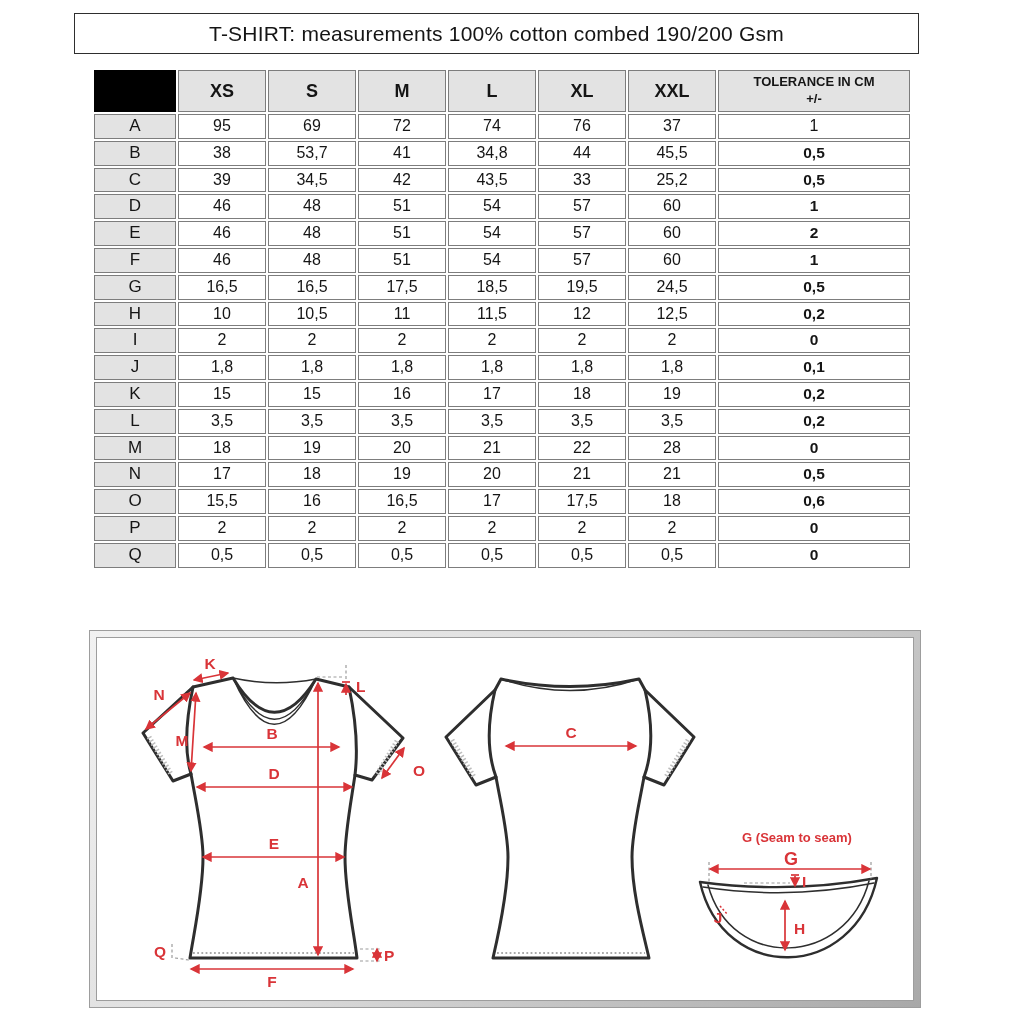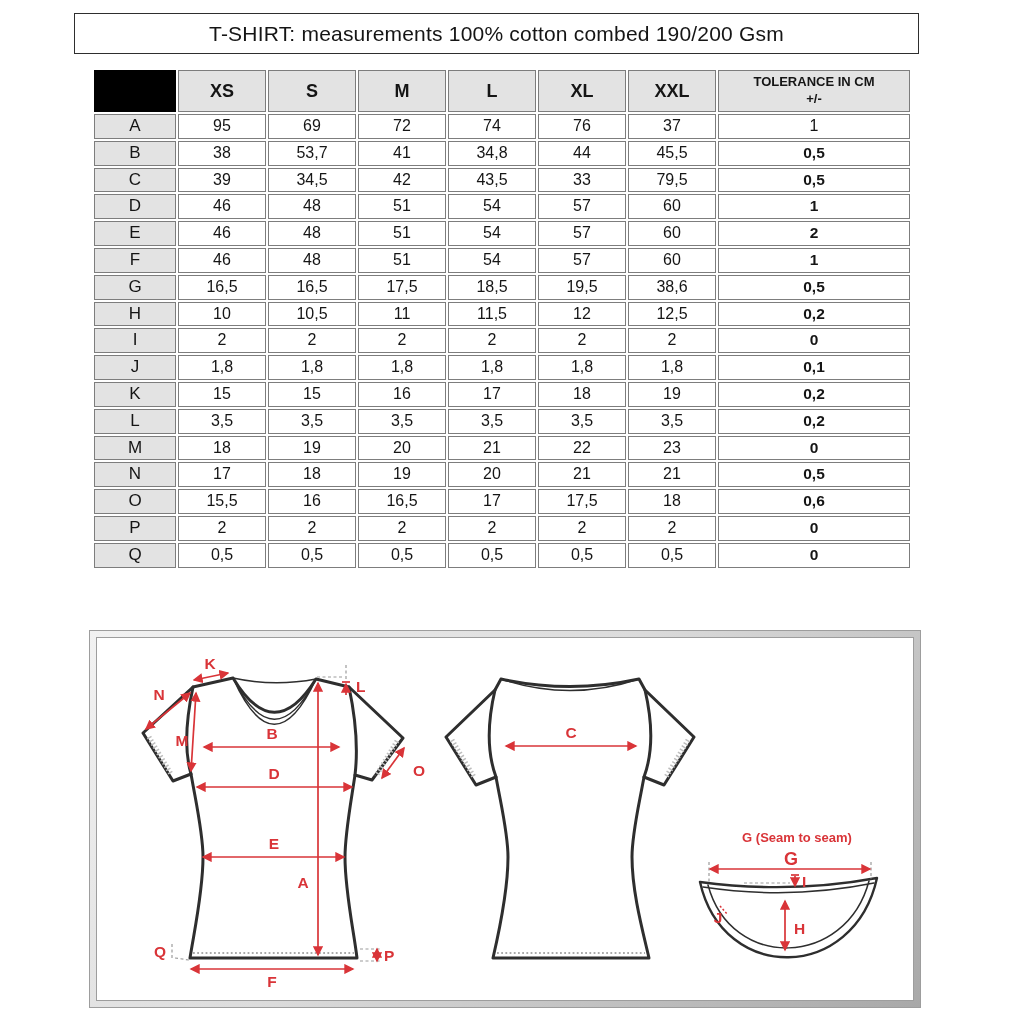--- a/index.html
+++ b/index.html
@@ -102,21 +102,21 @@
     <td class="tol">0,5</td>
   </tr>
 
   <tr>
     <td class="row-lbl">C</td>
     <td class="val">39</td>
     <td class="val">34,5</td>
     <td class="val">42</td>
     <td class="val">43,5</td>
     <td class="val">33</td>
-    <td class="val">79,5</td>
+    <td class="val">25,2</td>
     <td class="tol">0,5</td>
   </tr>
 
   <tr>
     <td class="row-lbl">D</td>
     <td class="val">46</td>
     <td class="val">48</td>
     <td class="val">51</td>
     <td class="val">54</td>
     <td class="val">57</td>
@@ -146,21 +146,21 @@
     <td class="tol">1</td>
   </tr>
 
   <tr>
     <td class="row-lbl">G</td>
     <td class="val">16,5</td>
     <td class="val">16,5</td>
     <td class="val">17,5</td>
     <td class="val">18,5</td>
     <td class="val">19,5</td>
-    <td class="val">38,6</td>
+    <td class="val">24,5</td>
     <td class="tol">0,5</td>
   </tr>
 
   <tr>
     <td class="row-lbl">H</td>
     <td class="val">10</td>
     <td class="val">10,5</td>
     <td class="val">11</td>
     <td class="val">11,5</td>
     <td class="val">12</td>
@@ -212,21 +212,21 @@
     <td class="tol">0,2</td>
   </tr>
 
   <tr>
     <td class="row-lbl">M</td>
     <td class="val">18</td>
     <td class="val">19</td>
     <td class="val">20</td>
     <td class="val">21</td>
     <td class="val">22</td>
-    <td class="val">23</td>
+    <td class="val">28</td>
     <td class="tol">0</td>
   </tr>
 
   <tr>
     <td class="row-lbl">N</td>
     <td class="val">17</td>
     <td class="val">18</td>
     <td class="val">19</td>
     <td class="val">20</td>
     <td class="val">21</td>

